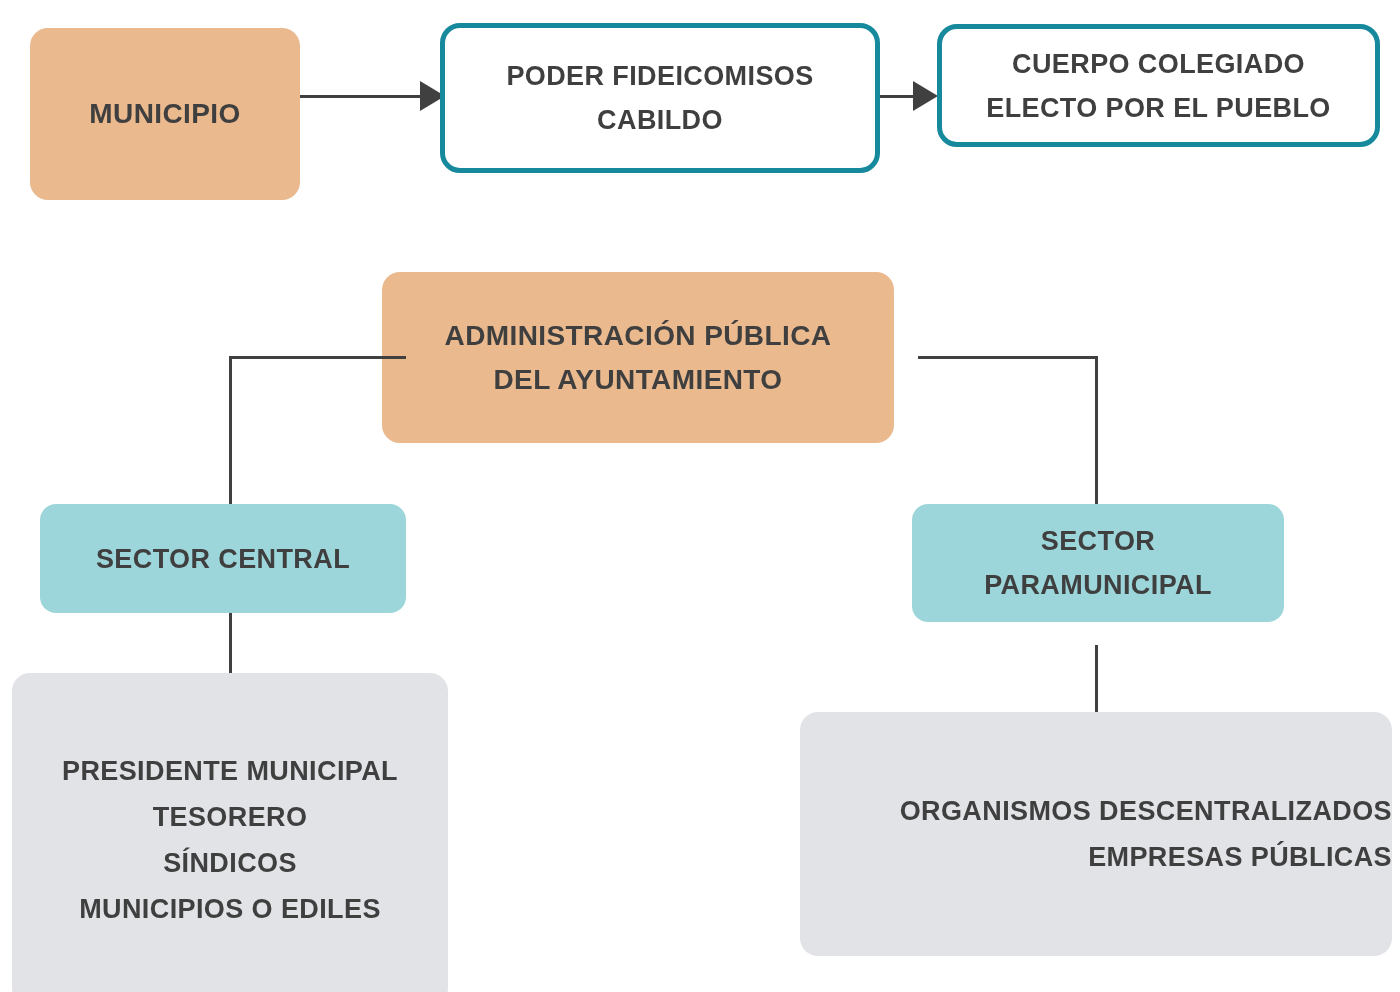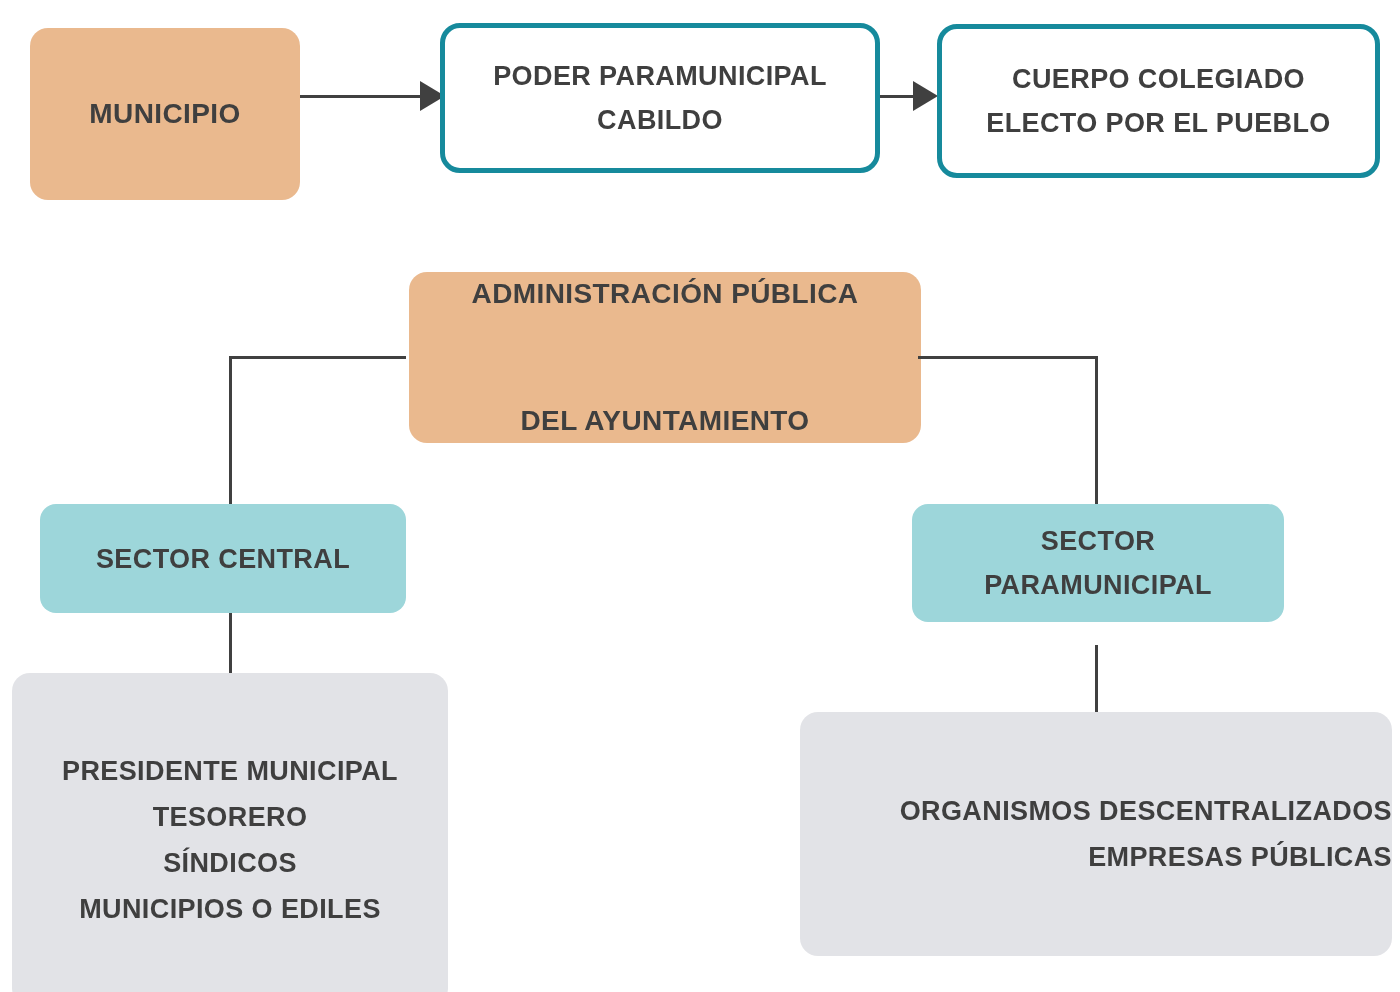--- a/index.html
+++ b/index.html
@@ -71,24 +71,24 @@
     border-left:25px solid var(--line);
   }
 
   
   #n-municipio   {left:30px;  top:28px;  width:270px; height:172px;}
   #e-a1          {left:300px; top:95px;  width:122px;}
   #e-a1h         {left:420px; top:81px;}
   #n-poder       {left:440px; top:23px;  width:440px; height:150px;}
   #e-a2          {left:880px; top:95px;  width:37px;}
   #e-a2h         {left:913px; top:81px;}
-  #n-cuerpo      {left:937px; top:24px;  width:443px; height:154px;}
+  #n-cuerpo      {left:937px; top:24px;  width:443px; height:123px;}
 
   
-  #n-admin       {left:409px; top:272px; width:512px; height:171px;justify-content:space-between;}
+  #n-admin       {left:382px; top:272px; width:512px; height:171px;}
   #e-lh          {left:230px; top:356px; width:176px;}
   #e-lv          {left:229px; top:356px; height:148px;}
   #e-rh          {left:918px; top:356px; width:179px;}
   #e-rv          {left:1095px;top:356px; height:148px;}
 
   
   #n-central     {left:40px;  top:504px; width:366px; height:109px;}
   #e-lv2         {left:229px; top:613px; height:60px;}
   #n-centrallist {left:12px;  top:673px; width:436px; height:333px;}
 
@@ -103,21 +103,21 @@
 <div class="canvas">
 
   <div class="node orange fs28" id="n-municipio">
     <span class="ln">MUNICIPIO</span>
   </div>
 
   <div class="edge h" id="e-a1"></div>
   <div class="arrowhead" id="e-a1h"></div>
 
   <div class="node outlined fs27" id="n-poder">
-    <span class="ln">PODER PARAMUNICIPAL</span>
+    <span class="ln">PODER FIDEICOMISOS</span>
     <span class="ln">CABILDO</span>
   </div>
 
   <div class="edge h" id="e-a2"></div>
   <div class="arrowhead" id="e-a2h"></div>
 
   <div class="node outlined fs27" id="n-cuerpo">
     <span class="ln">CUERPO COLEGIADO</span>
     <span class="ln">ELECTO POR EL PUEBLO</span>
   </div>

